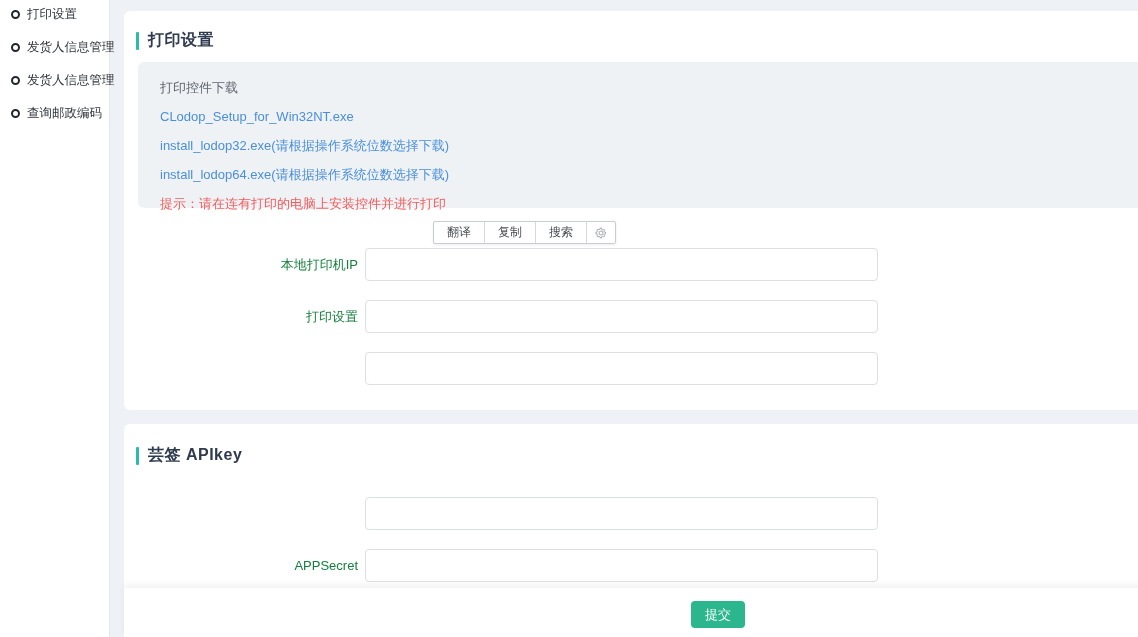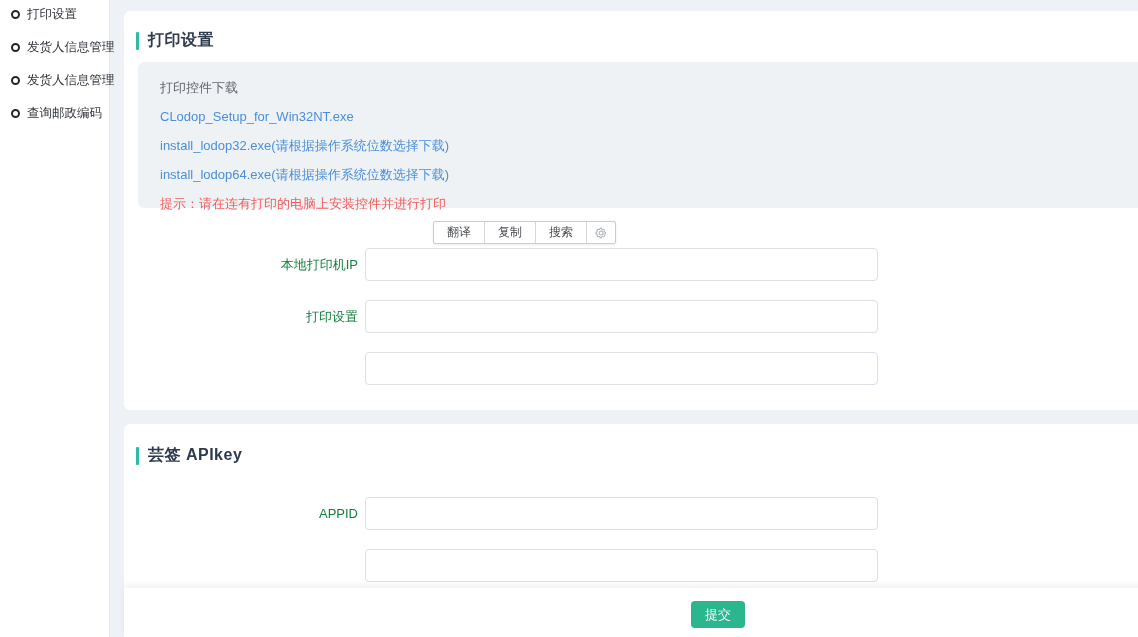--- a/index.html
+++ b/index.html
@@ -107,24 +107,24 @@
     </div>
   </section>
 
   <section class="card card2">
     <div class="section-title" style="top:15px;margin-top:6px;">
       <span class="title-bar" style="background:#2cbba9;"></span>
       <span class="title-text">芸签 APIkey</span>
     </div>
 
     <div class="form-row" style="top:73px;">
-      <label class="form-label">APPID</label>
       <input class="form-input" type="text" value="" style="">
     </div>
     <div class="form-row" style="top:125px;">
+      <label class="form-label">APPSecret</label>
       <input class="form-input" type="text" value="" style="">
     </div>
   </section>
 
   <footer class="footer">
     <button class="submit-btn">提交</button>
   </footer>
 
 </div>
 

